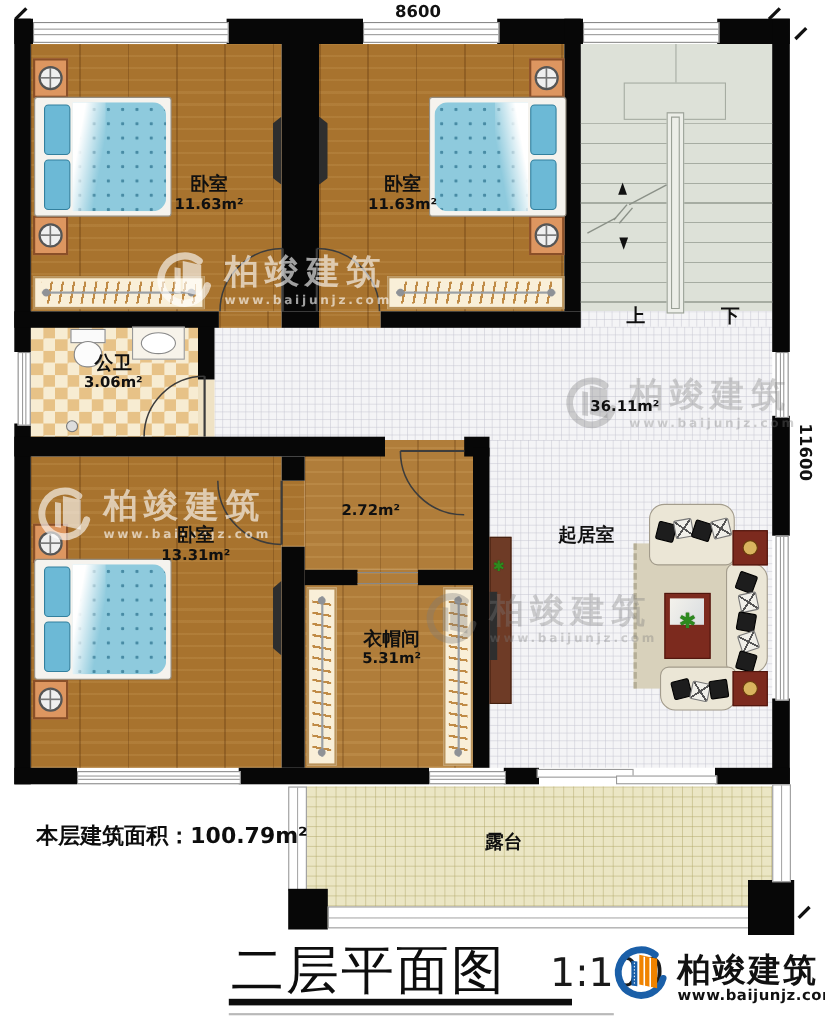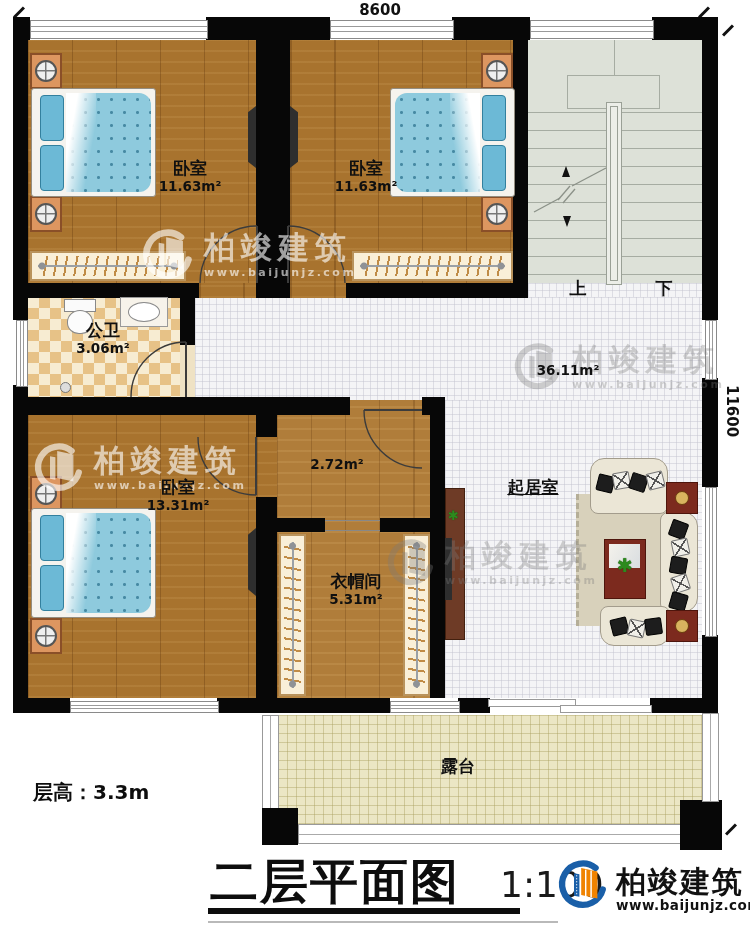--- a/index.html
+++ b/index.html
@@ -81,21 +81,21 @@
   .wm{position:absolute;display:flex;align-items:center;gap:8px;pointer-events:none;}
   .wm .n{font-size:31px;font-weight:800;letter-spacing:6px;line-height:1;}
   .wm .u{font-size:11px;font-weight:700;letter-spacing:2.5px;margin-top:3px;}
   .wm.white{color:rgba(255,255,255,.62);}
   .wm.grey{color:rgba(122,122,122,.34);}
   
   .steps{position:absolute;left:0;right:0;
     background-image:repeating-linear-gradient(to bottom,#a6aca2 0 1px,transparent 1px 18px);}
   
   .ftext{position:absolute;color:#0d0d0d;font-size:20px;font-weight:600;}
-  .title{position:absolute;color:#0d0d0d;font-size:48px;font-weight:700;letter-spacing:2px;}
+  .title{position:absolute;color:#0d0d0d;font-size:48px;font-weight:400;letter-spacing:2px;}
   .scale{position:absolute;color:#1a1a1a;font-size:36px;font-weight:500;}
   .bname{position:absolute;color:#111;font-size:30px;font-weight:800;letter-spacing:2px;}
   .burl{position:absolute;color:#111;font-size:13.5px;font-weight:700;letter-spacing:.5px;}
   .hr1{position:absolute;background:#0d0d0d;}
   svg.door{position:absolute;overflow:visible;}
 </style>
 </head>
 <body>
 
 <div id="app">
@@ -367,34 +367,34 @@
   <div class="rlabel" style="left:337px;top:457px;">
     <div class="rarea">2.72m²</div>
     </div>
   <div class="rlabel" style="left:356px;top:572px;text-align:center;">
     <div class="rname">衣帽间</div>
       <div class="rarea">5.31m²</div>
     </div>
   <div class="rlabel" style="left:568px;top:363px;">
     <div class="rarea">36.11m²</div>
     </div>
-  <div class="rlabel" style="left:533px;top:478px;text-decoration:underline;">
+  <div class="rlabel" style="left:533px;top:478px;">
     <div class="rname">起居室</div>
     </div>
   <div class="rlabel" style="left:458px;top:757px;">
     <div class="rname">露台</div>
     </div>
   <div class="rlabel" style="left:578px;top:279px;">
     <div class="rname">上</div>
     </div>
   <div class="rlabel" style="left:664px;top:279px;">
     <div class="rname">下</div>
     </div>
 
-  <div class="ftext" style="left:33px;top:779px;">层高：3.3m</div>
+  <div class="ftext" style="left:33px;top:746px;">本层建筑面积：100.79m²</div>
   <div class="title" style="left:210px;top:850px;">二层平面图</div>
   <div class="scale" style="left:500px;top:864px;">1:100</div>
   <div class="hr1" style="left:208px;top:908px;width:312px;height:6px;"></div>
   <div class="hr1" style="left:208px;top:921px;width:350px;height:2px;background:#b9b9b9;"></div>
 
   <div class="abs" style="left:556px;top:856px;">
     <svg width="54" height="58" viewBox="0 0 60 62">
       <path d="M44 12 A23 23 0 1 0 52 36" fill="none" stroke="#1a5fa8" stroke-width="7" stroke-linecap="round"></path>
       <path d="M28 12 L46 16 L46 46 L28 42 Z" fill="#f08300"></path>
       <line x1="33" y1="14" x2="33" y2="44" stroke="#fff" stroke-width="1.6"></line>

